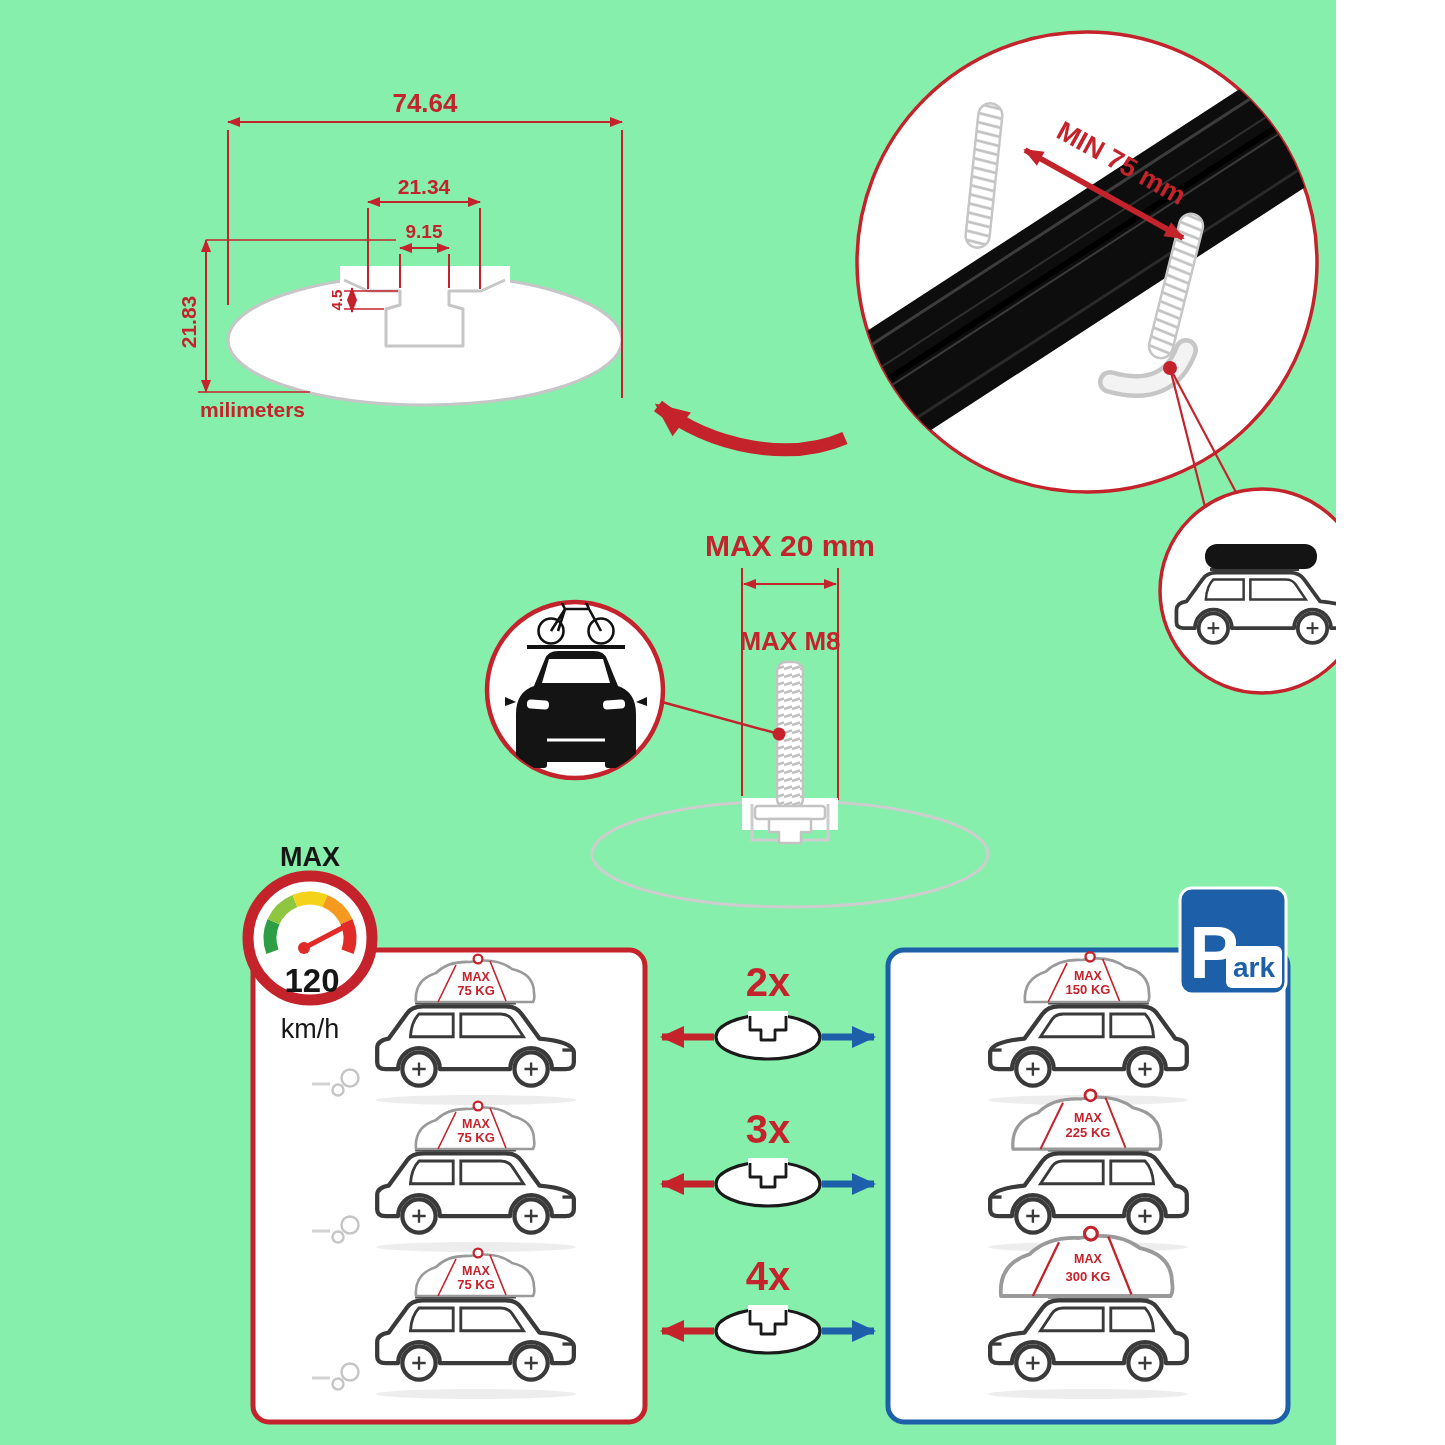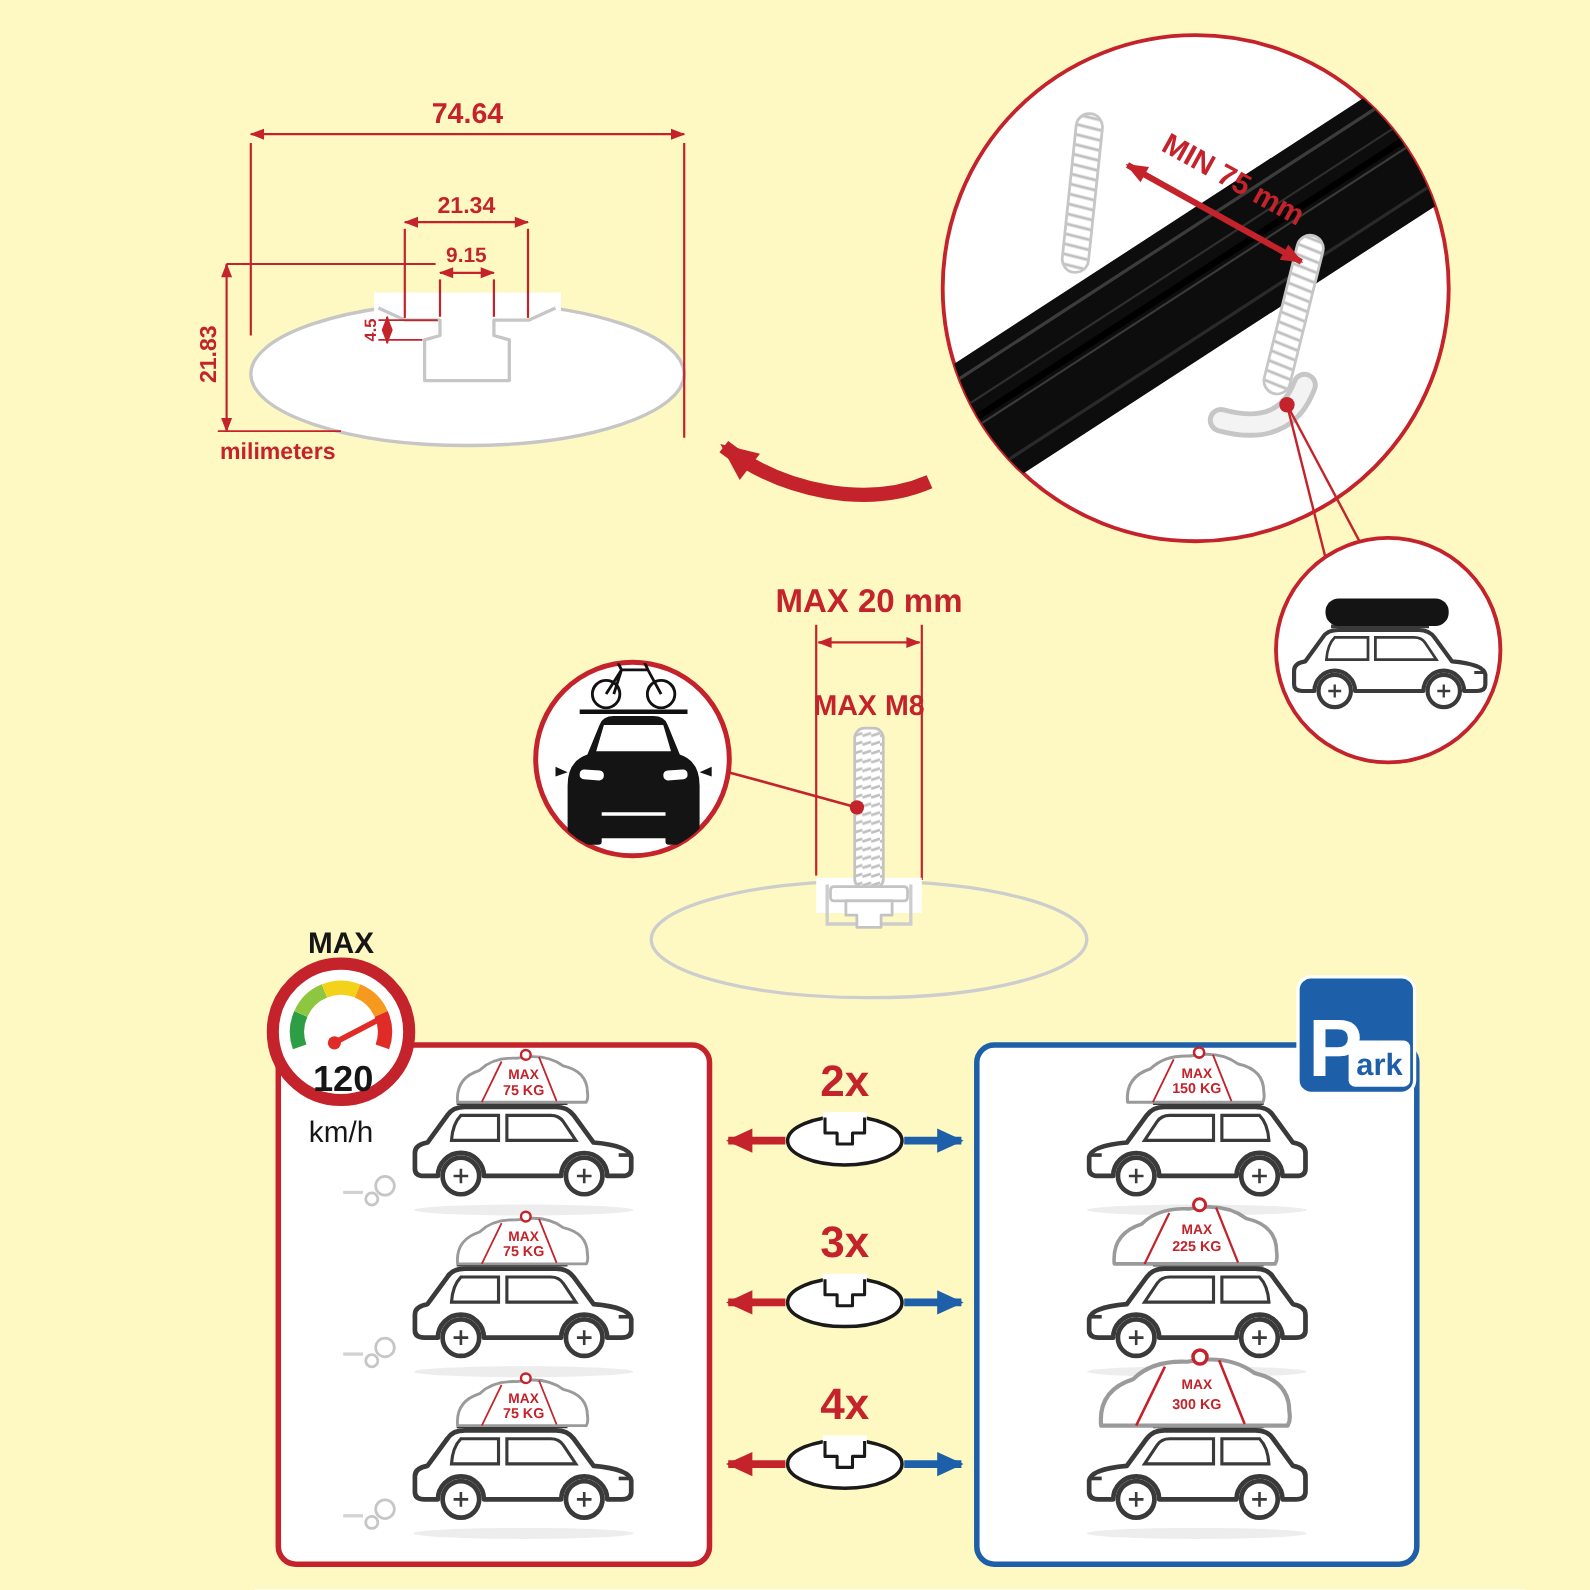--- a/index.html
+++ b/index.html
@@ -1,16 +1,16 @@
 <!DOCTYPE html>
 <html><head>
 <meta charset="utf-8">
 <style>
   html,body{margin:0;padding:0;background:#fff;}
-  .canvas{position:relative;width:1445px;height:1445px;background:#fef9c3;overflow:hidden;
+  .canvas{position:relative;width:1336px;height:1445px;background:#86efac;overflow:hidden;
           font-family:"Liberation Sans",sans-serif;text-align:right;}
   svg{position:absolute;inset:0;}
   text{font-family:"Liberation Sans",sans-serif;}
   .dim{fill:#c4232b;font-weight:700;}
   .bluet{fill:#1d5fa8;font-weight:700;}
   .darkb{fill:#161616;font-weight:700;}
   .darkr{fill:#161616;font-weight:400;}
   .bag{fill:#c4232b;font-weight:700;text-anchor:middle;}
   .mid{text-anchor:middle;}
 </style>

